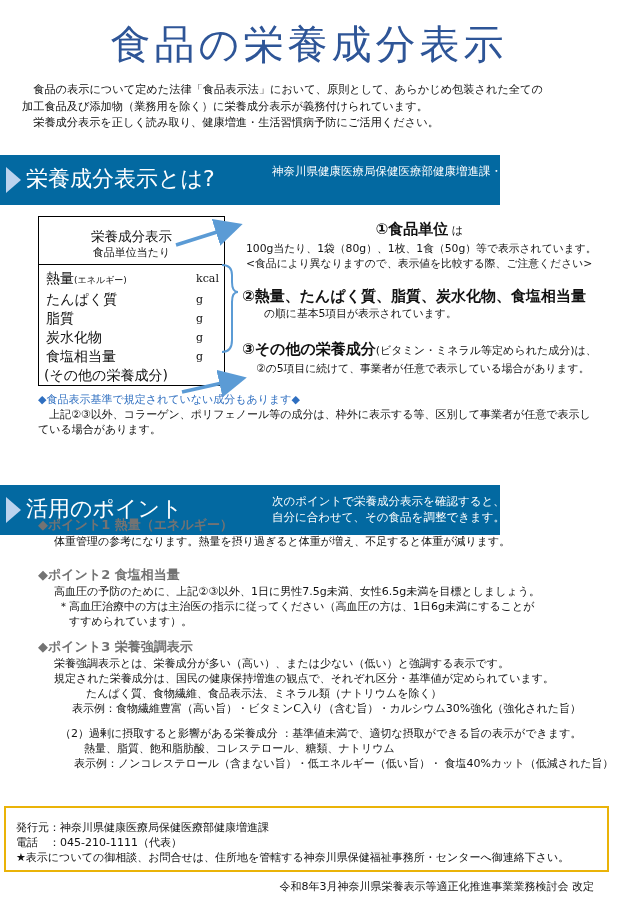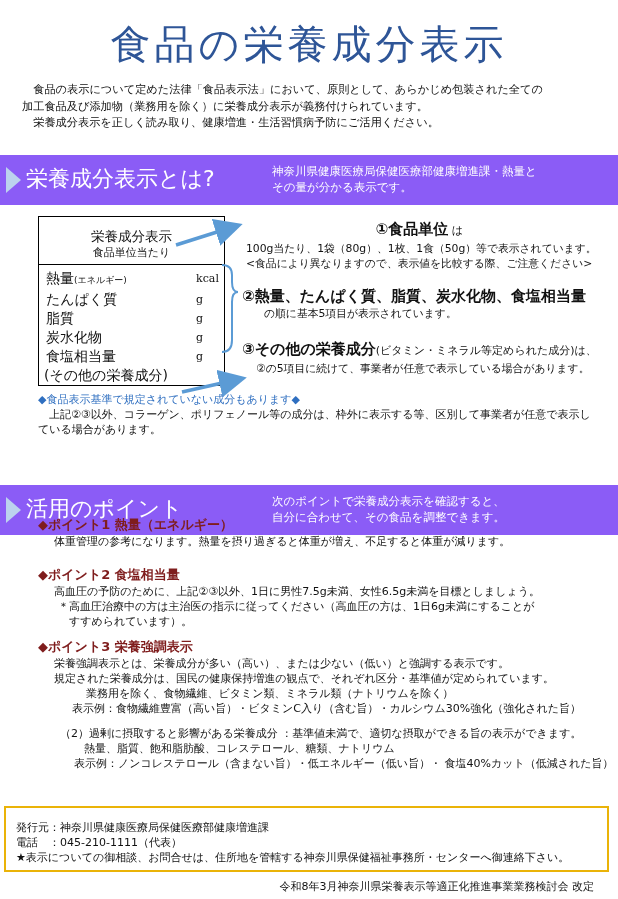--- a/index.html
+++ b/index.html
@@ -10,21 +10,21 @@
   }
   .abs { position: absolute; }
   .title {
     left: 0; width: 618px; top: 18px; text-align: center;
     font-size: 40px; color: #2e5597; letter-spacing: 4px; font-weight: normal;
     line-height: 52px;
   }
   .intro { left: 22px; top: 82px; width: 590px; font-size: 11.2px; line-height: 16.5px; white-space: nowrap; }
   .intro div { white-space: nowrap; }
   .banner {
-    left: 0; width: 618px; height: 50px; background: #8b5cf6; color: #fff;
+    left: 0; width: 500px; height: 50px; background: #0369a1; color: #fff;
   }
   .banner .tri {
     position: absolute; left: 6px; top: 12px; width: 0; height: 0;
     border-top: 13px solid transparent; border-bottom: 13px solid transparent;
     border-left: 15px solid #bcd3ee;
   }
   .banner .btitle { position: absolute; left: 26px; top: 9px; font-size: 22px; line-height: 30px; white-space: nowrap; }
   .banner .bsub { position: absolute; left: 272px; top: 8px; font-size: 11.5px; line-height: 16px; white-space: nowrap; }
 
   .label-box { left: 38px; top: 216px; width: 185px; height: 168px; border: 1.2px solid #000; }
@@ -39,21 +39,21 @@
 
   .item { left: 242px; white-space: nowrap; }
   .item .h { font-size: 15px; font-weight: bold; line-height: 20px; text-align: center; }
   .item .h .tail { font-size: 11px; font-weight: normal; }
   .item .d { font-size: 10.8px; line-height: 15px; }
 
   .note-title { left: 38px; top: 392px; font-size: 11px; color: #2f6fc0; white-space: nowrap; }
   .note-body { left: 38px; top: 407px; width: 560px; font-size: 11px; line-height: 15px; }
 
   .point { left: 38px; white-space: nowrap; }
-  .point .ph { font-size: 13px; font-weight: bold; color: #7f1d1d; line-height: 18px; }
+  .point .ph { font-size: 13px; font-weight: bold; color: #737373; line-height: 18px; }
   .point .pd { font-size: 11px; line-height: 15px; padding-left: 16px; }
   .indent1 { padding-left: 12px; }
 
   .footer-box { left: 4px; top: 806px; width: 605px; height: 66px; border: 2px solid #eab308; box-sizing: border-box; }
   .footer-box .fl { font-size: 11px; line-height: 15px; padding-left: 10px; white-space: nowrap; }
   .revision { right: 24px; top: 879px; font-size: 11px; white-space: nowrap; }
   svg.arrows { position: absolute; left: 0; top: 0; pointer-events: none; }
 </style>
 </head>
 <body>
@@ -64,21 +64,20 @@
   <div>　食品の表示について定めた法律「食品表示法」において、原則として、あらかじめ包装された全ての</div>
   <div>加工食品及び添加物（業務用を除く）に栄養成分表示が義務付けられています。</div>
   <div>　栄養成分表示を正しく読み取り、健康増進・生活習慣病予防にご活用ください。</div>
 </div>
 
 <div class="abs banner" style="top:155px;">
   <div class="tri"></div>
   <div class="btitle">栄養成分表示とは?</div>
   <div class="bsub">
     <div>神奈川県健康医療局保健医療部健康増進課・熱量と</div>
-    <div>その量が分かる表示です。</div>
   </div>
 </div>
 
 <div class="abs label-box">
   <div class="lb-head">
     <div class="t1">栄養成分表示</div>
     <div class="t2">食品単位当たり</div>
   </div>
   <div class="lb-rows">
     <div class="lb-row">
@@ -153,21 +152,21 @@
   <div class="ph">◆ポイント2  食塩相当量</div>
   <div class="pd">高血圧の予防のために、上記②③以外、1日に男性7.5g未満、女性6.5g未満を目標としましょう。</div>
   <div class="pd indent1" style="padding-left:20px;">＊高血圧治療中の方は主治医の指示に従ってください（高血圧の方は、1日6g未満にすることが</div>
   <div class="pd" style="padding-left:20px;">　すすめられています）。</div>
 </div>
 
 <div class="abs point" style="top:638px;">
   <div class="ph">◆ポイント3  栄養強調表示</div>
   <div class="pd">栄養強調表示とは、栄養成分が多い（高い）、または少ない（低い）と強調する表示です。</div>
   <div class="pd">規定された栄養成分は、国民の健康保持増進の観点で、それぞれ区分・基準値が定められています。</div>
-  <div class="pd" style="padding-left:48px;">業務用を除く、食物繊維、ビタミン類、ミネラル類（ナトリウムを除く）</div>
+  <div class="pd" style="padding-left:48px;">たんぱく質、食物繊維、食品表示法、ミネラル類（ナトリウムを除く）</div>
   <div class="pd" style="padding-left:34px;">表示例：食物繊維豊富（高い旨）・ビタミンC入り（含む旨）・カルシウム30%強化（強化された旨）</div>
   <div class="pd" style="padding-left:22px; margin-top:10px;">（2）過剰に摂取すると影響がある栄養成分 ：基準値未満で、適切な摂取ができる旨の表示ができます。</div>
   <div class="pd" style="padding-left:46px;">熱量、脂質、飽和脂肪酸、コレステロール、糖類、ナトリウム</div>
   <div class="pd" style="padding-left:36px;">表示例：ノンコレステロール（含まない旨）・低エネルギー（低い旨）・ 食塩40%カット（低減された旨）</div>
 </div>
 
 <div class="abs footer-box">
   <div class="fl" style="padding-top:12px;">発行元：神奈川県健康医療局保健医療部健康増進課</div>
   <div class="fl">電話　：045-210-1111（代表）</div>
   <div class="fl">★表示についての御相談、お問合せは、住所地を管轄する神奈川県保健福祉事務所・センターへ御連絡下さい。</div>

